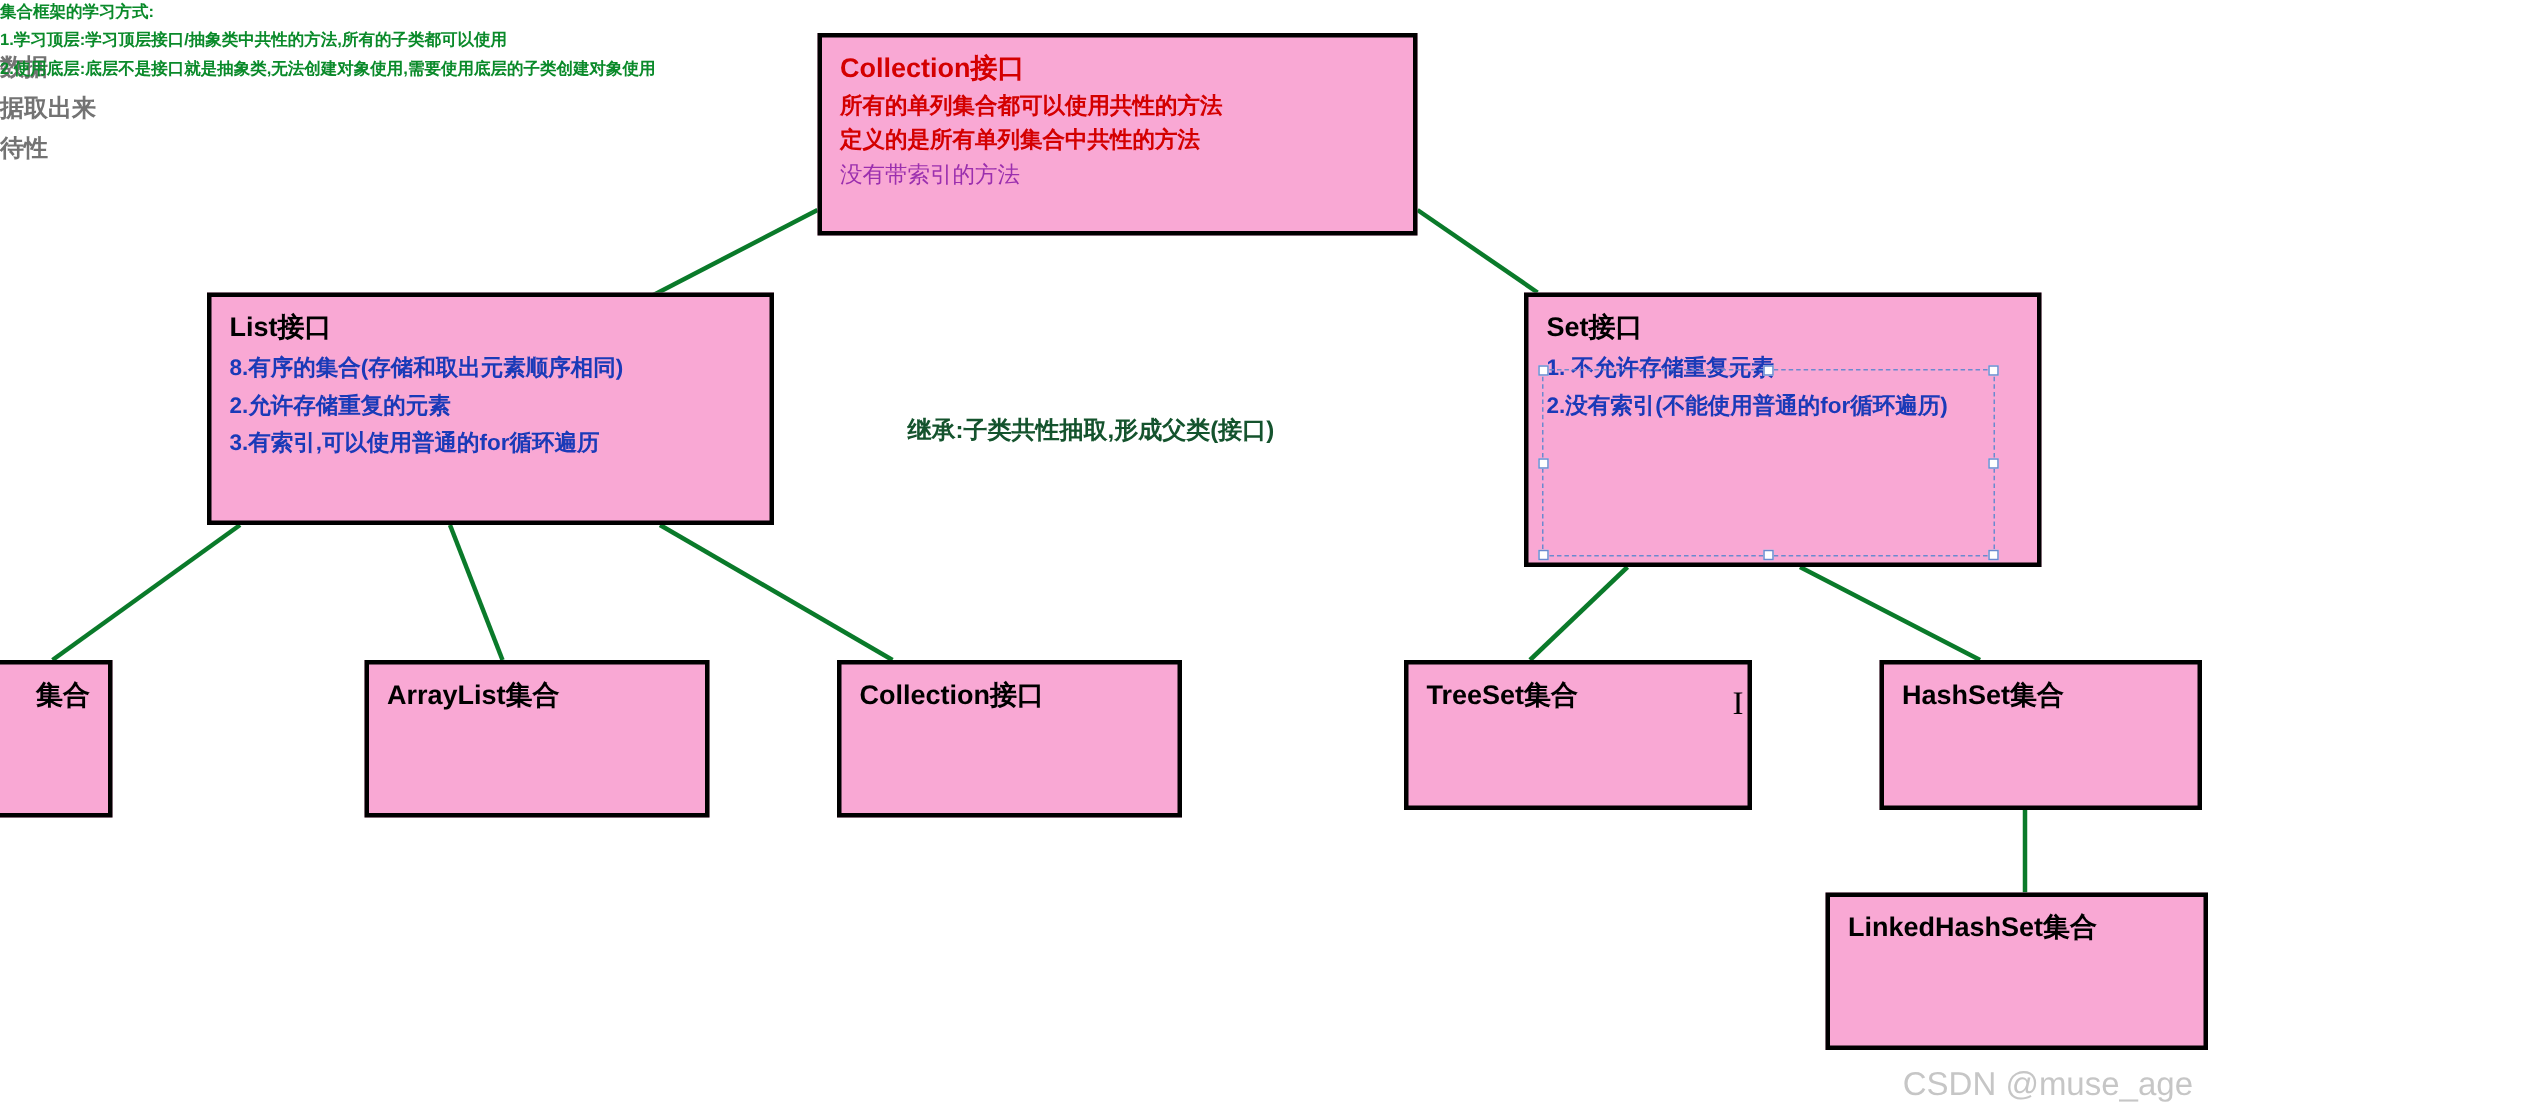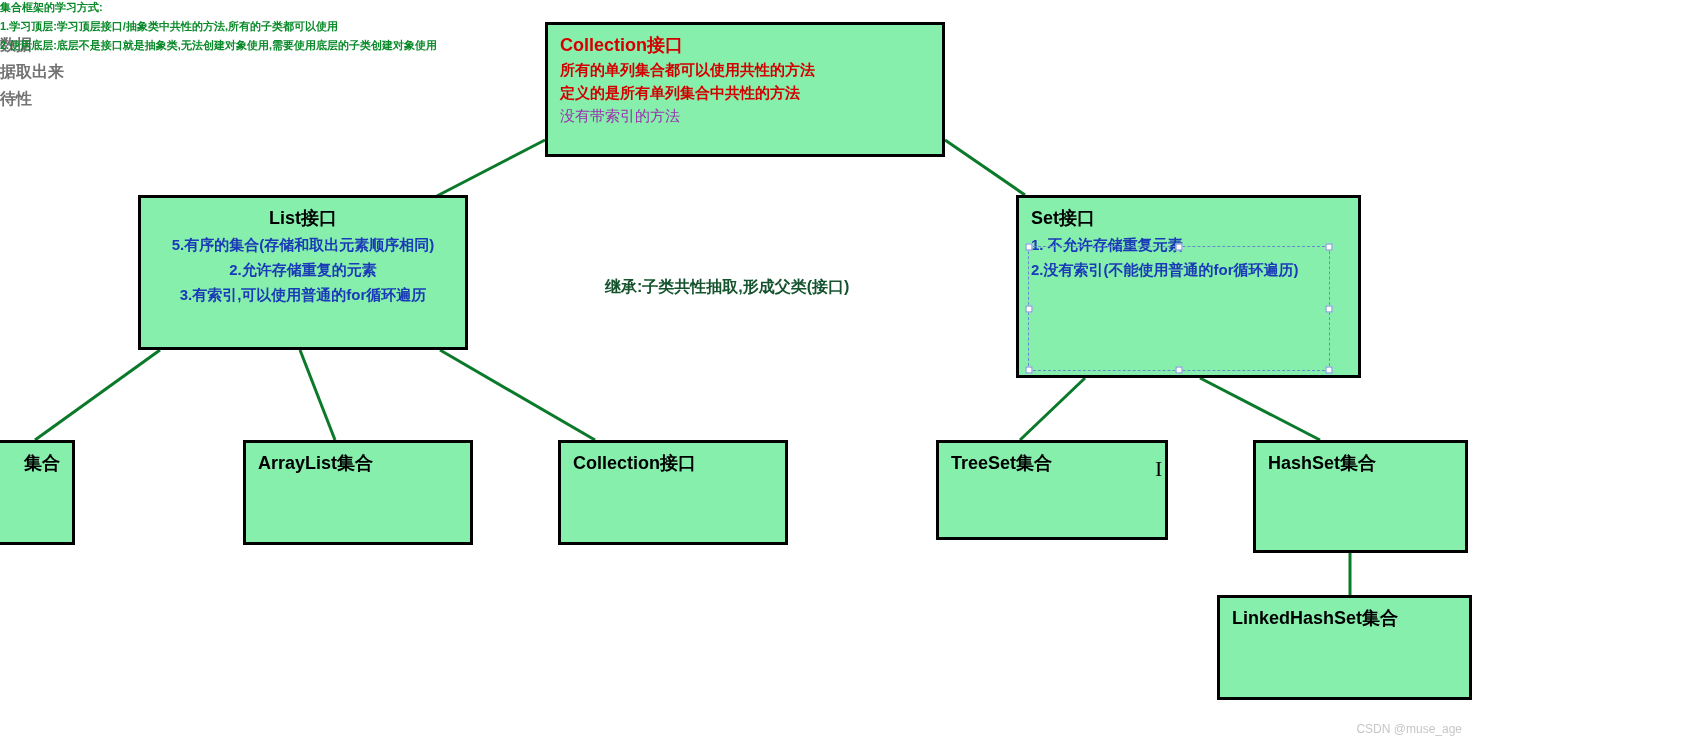--- a/index.html
+++ b/index.html
@@ -7,21 +7,21 @@
       width: 1682px;
       height: 742px;
       position: relative;
       font-family: "Microsoft YaHei", Arial, sans-serif;
       background: #ffffff;
       overflow: hidden;
     }
     .box {
       position: absolute;
       border: 3px solid #000;
-      background: #86efac;
+      background: #f9a8d4;
       padding: 8px 12px;
     }
     .box-title { font-weight: bold; font-size: 18px; color: #000; }
     .blue-line { color: #1a3ab8; font-size: 15px; margin-top: 6px; font-weight: bold; }
     .red-line { color: #d40000; font-size: 15px; margin-top: 4px; font-weight: bold; }
     .purple-line { color: #9b2fae; font-size: 15px; margin-top: 4px; font-weight: normal; }
     .green-line { color: #0a8a2a; font-size: 11px; margin-top: 4px; font-weight: bold; }
     .floating-text { position: absolute; font-size: 16px; font-weight: bold; }
     .red-text { color: #737373; }
     .green-text { color: #14532d; }
@@ -41,21 +41,21 @@
     }
     .cursor-ibeam {
       position: absolute;
       font-size: 22px;
       color: #000;
       font-family: serif;
     }
     .watermark {
       position: absolute;
       color: rgba(160,160,160,0.6);
-      font-size: 12px;
+      font-size: 22px;
       bottom: 6px;
       right: 220px;
       margin-left: 43px;
     }
   </style>
 </head>
 <body>
 
 <svg class="connector">
 
@@ -86,23 +86,23 @@
   <div class="green-line">2.使用底层:底层不是接口就是抽象类,无法创建对象使用,需要使用底层的子类创建对象使用</div>
 </div>
 
 <div class="box" style="left:545px; top:22px; width:400px; height:135px;">
   <div class="box-title" style="color:#d40000;">Collection接口</div>
   <div class="red-line">所有的单列集合都可以使用共性的方法</div>
   <div class="red-line">定义的是所有单列集合中共性的方法</div>
   <div class="purple-line">没有带索引的方法</div>
 </div>
 
-<div class="box" style="left:138px; top:195px; width:330px; height:155px;text-align:center;">
+<div class="box" style="left:138px; top:195px; width:378px; height:155px;">
   <div class="box-title">List接口</div>
-  <div class="blue-line">5.有序的集合(存储和取出元素顺序相同)</div>
+  <div class="blue-line">8.有序的集合(存储和取出元素顺序相同)</div>
   <div class="blue-line">2.允许存储重复的元素</div>
   <div class="blue-line">3.有索引,可以使用普通的for循环遍历</div>
 </div>
 
 <div class="box" style="left:1016px; top:195px; width:345px; height:183px;">
   <div class="box-title">Set接口</div>
   <div class="blue-line">1. 不允许存储重复元素</div>
   <div class="blue-line">2.没有索引(不能使用普通的for循环遍历)</div>
 </div>
 
@@ -130,21 +130,21 @@
 <div class="box" style="left:558px; top:440px; width:230px; height:105px;">
   <div class="box-title">Collection接口</div>
 </div>
 
 <div class="box" style="left:936px; top:440px; width:232px; height:100px;">
   <div class="box-title">TreeSet集合</div>
 </div>
 
 <div class="cursor-ibeam" style="left:1155px; top:456px;">I</div>
 
-<div class="box" style="left:1253px; top:440px; width:215px; height:113px;">
+<div class="box" style="left:1253px; top:440px; width:215px; height:100px;">
   <div class="box-title">HashSet集合</div>
 </div>
 
 <div class="box" style="left:1217px; top:595px; width:255px; height:105px;">
   <div class="box-title">LinkedHashSet集合</div>
 </div>
 
 <div class="watermark">CSDN @muse_age</div>
 
 </body></html>

